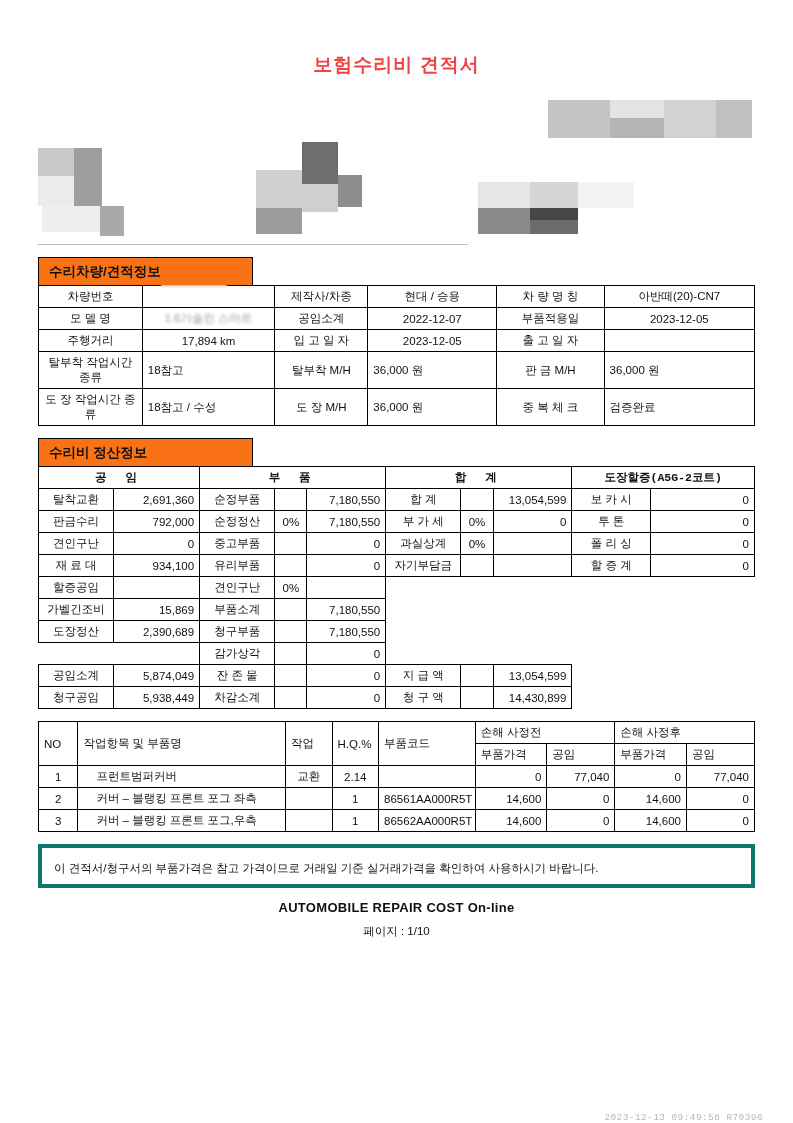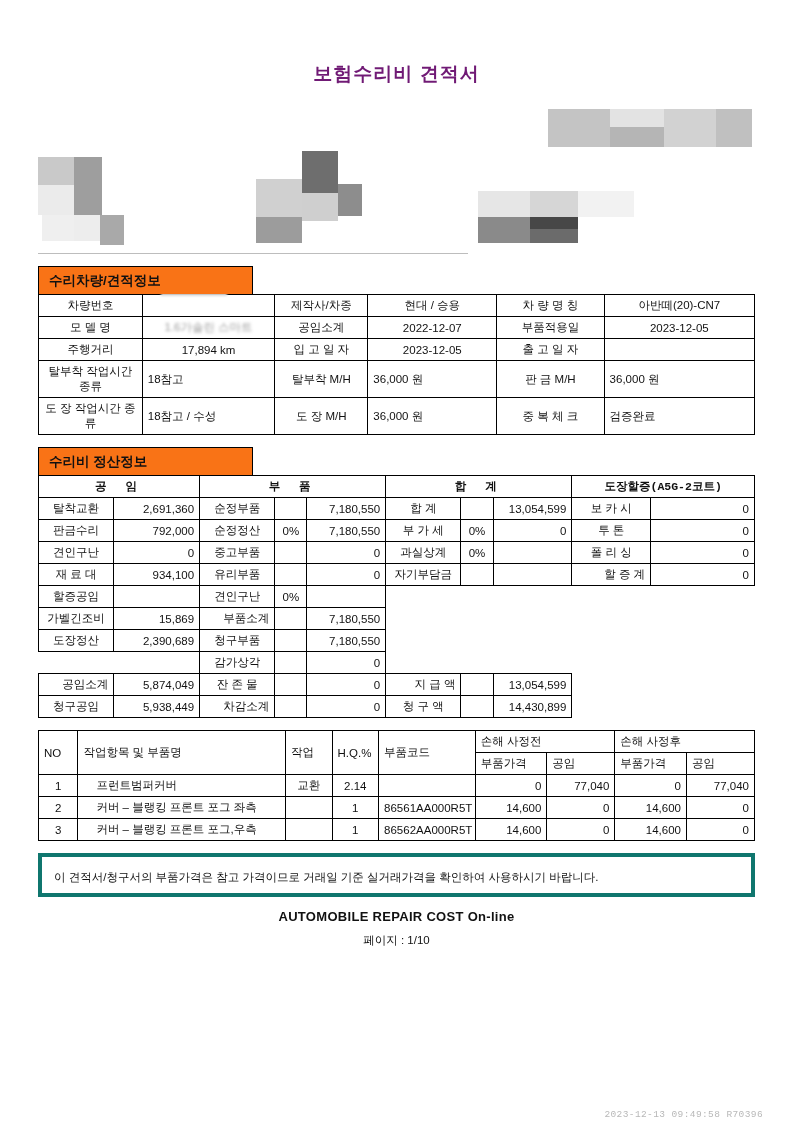--- a/index.html
+++ b/index.html
@@ -21,22 +21,21 @@
     height: 1123px;
     box-sizing: border-box;
     padding: 0 38px;
   }
   .doc-title {
     text-align: center;
     font-size: 19px;
     font-weight: bold;
     letter-spacing: 1px;
     padding-top: 52px;
-    color: #701a75;
-    margin-top: 9px;
+    color: #ef4444;
   }
   
   .redact-area {
     position: relative;
     height: 145px;
     margin-top: 22px;
   }
   .blk {
     position: absolute;
     filter: blur(0.4px);
@@ -76,21 +75,21 @@
     border: 1px solid #000;
     padding: 3px 5px;
     height: 20px;
     box-sizing: border-box;
     vertical-align: middle;
     font-weight: normal;
   }
   .c  { text-align: center; }
   .r  { text-align: right; }
   .l  { text-align: left; }
-  .b  { font-weight: bold; text-align: right; }
+  .b  { font-weight: bold; }
   .lbl { text-align: center; }
 
   
   .t-vehicle td { height: 23px; font-size: 11.5px; }
 
   
   .t-cost td { height: 22.5px; font-size: 11.5px; }
   .t-cost .hdr { text-align: center; font-weight: bold; letter-spacing: 6px; font-family: Liberation Mono, monospace; }
   .no-b { border: none !important; }
 
@@ -115,21 +114,21 @@
     letter-spacing: 0.3px;
   }
   .footer-page {
     text-align: center;
     font-size: 11.5px;
     margin-top: 9px;
   }
   .stamp {
     position: absolute;
     right: 30px;
-    bottom: 12px;
+    bottom: 0;
     font-size: 9.5px;
     color: #b8b8b8;
     letter-spacing: 0.4px;
     font-family: "Liberation Mono", monospace;
   }
   .blur-cell {
     position: relative;
   }
   .blur-cell .ghost {
     color: #9a9a9a;

